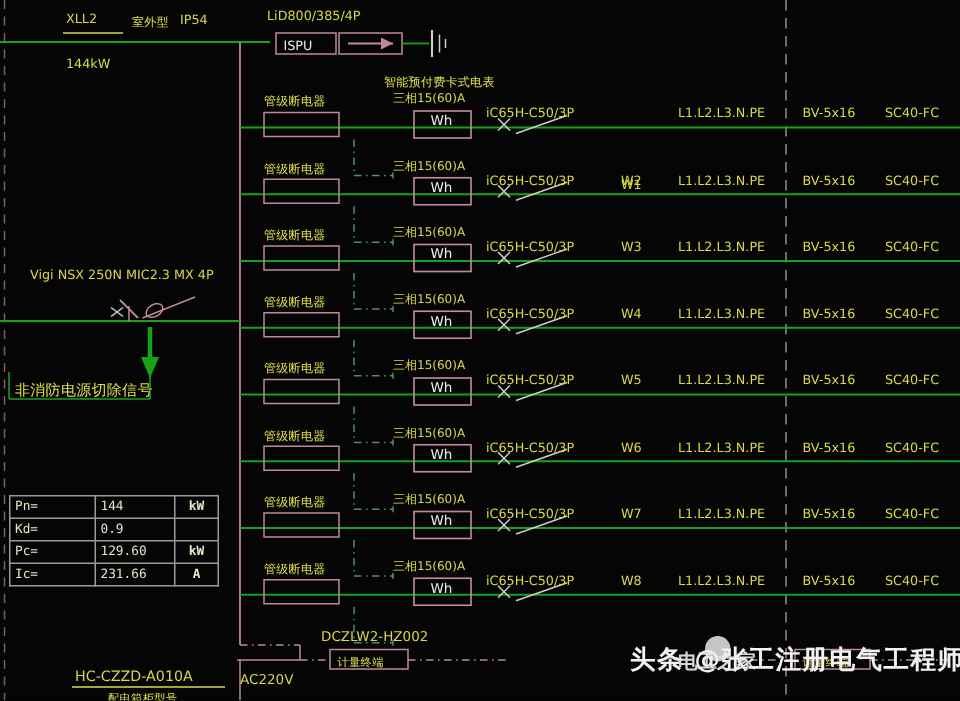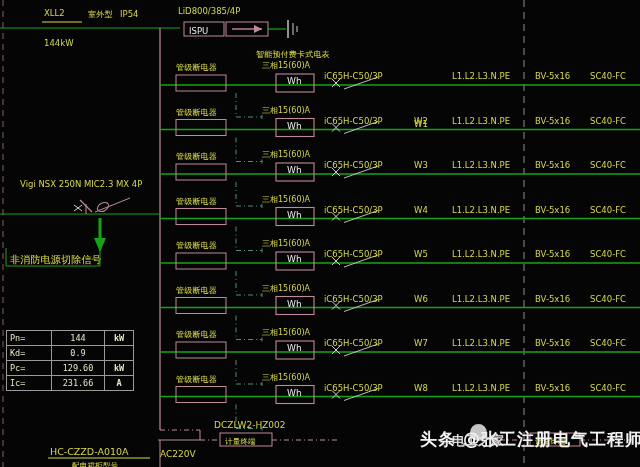--- a/index.html
+++ b/index.html
@@ -6,25 +6,25 @@
   body{
     width:640px;height:467px;overflow:hidden;position:relative;
     font-family:"DejaVu Sans","Liberation Sans",sans-serif;
     background:#050505;
   }
   #sheet{position:absolute;left:0;top:0;width:640px;height:467px;}
   svg{position:absolute;left:0;top:0;}
   .lbl{position:absolute;color:#d8d84a;font-size:8.5px;line-height:10px;white-space:nowrap;}
   .lbl-cn{position:absolute;color:#e0e04b;font-size:8px;white-space:nowrap;letter-spacing:.2px;}
   .lbl-wh{position:absolute;color:#ededed;font-size:9px;white-space:nowrap;}
-  .tbl{position:absolute;left:6px;top:330px;width:128px;border:1px solid #b8b8b8;
+  .tbl{position:absolute;left:6px;top:330px;width:140px;border:1px solid #b8b8b8;
        border-collapse:collapse;}
   .tbl td{border:1px solid #9a9a9a;color:#e6e6c8;font-size:8.5px;height:14px;
        padding:0 3px;font-family:"DejaVu Sans Mono","Liberation Mono",monospace;}
-  .tbl td.c2{text-align:center;width:46px;}
+  .tbl td.c2{width:46px;}
   .tbl td.c3{width:22px;text-align:center;font-weight:bold;}
   .wm{position:absolute;left:420px;top:428px;color:#f2f2f2;font-size:17px;
       font-weight:bold;white-space:nowrap;letter-spacing:1px;}
   .wm2{position:absolute;left:452px;top:432px;color:#e9e9e9;font-size:13px;
       font-weight:bold;white-space:nowrap;opacity:.92;}
   .wmdot{position:absolute;left:470px;top:424px;width:17px;height:17px;
       border-radius:50%;background:#e8e8e8;opacity:.85;}
 </style>
 </head>
 <body>

